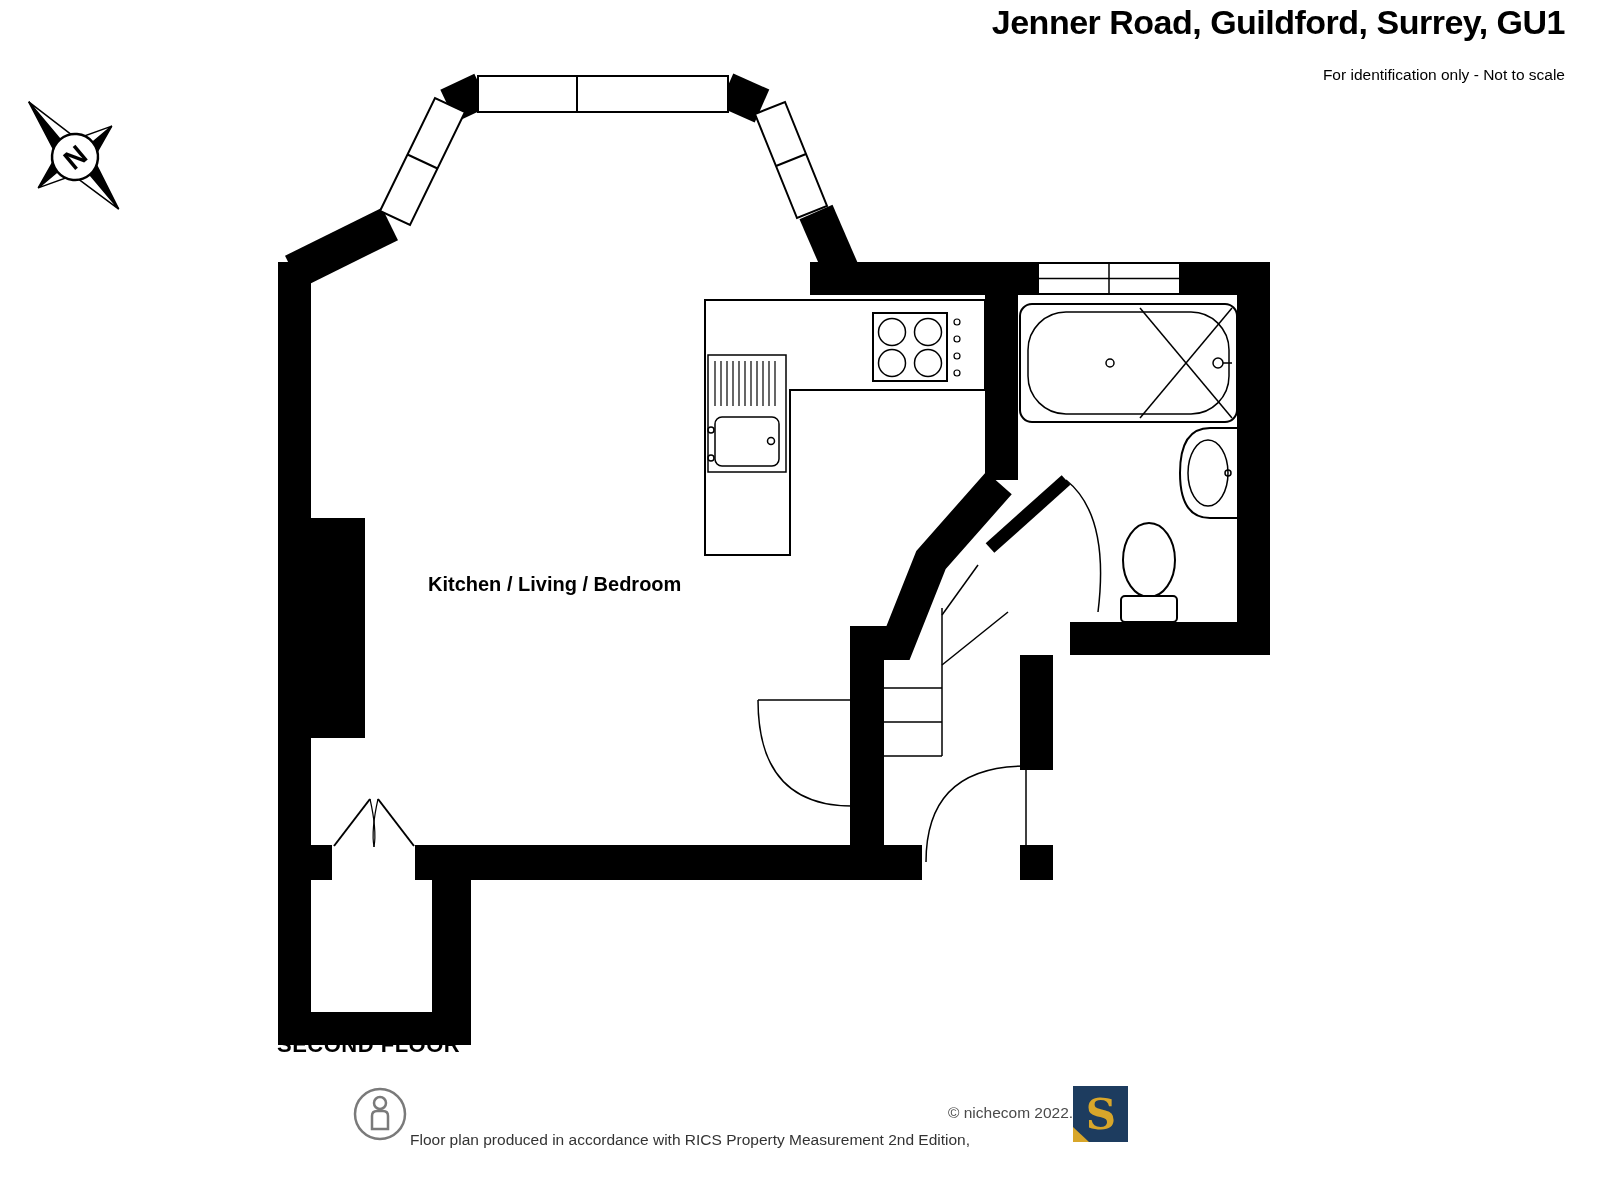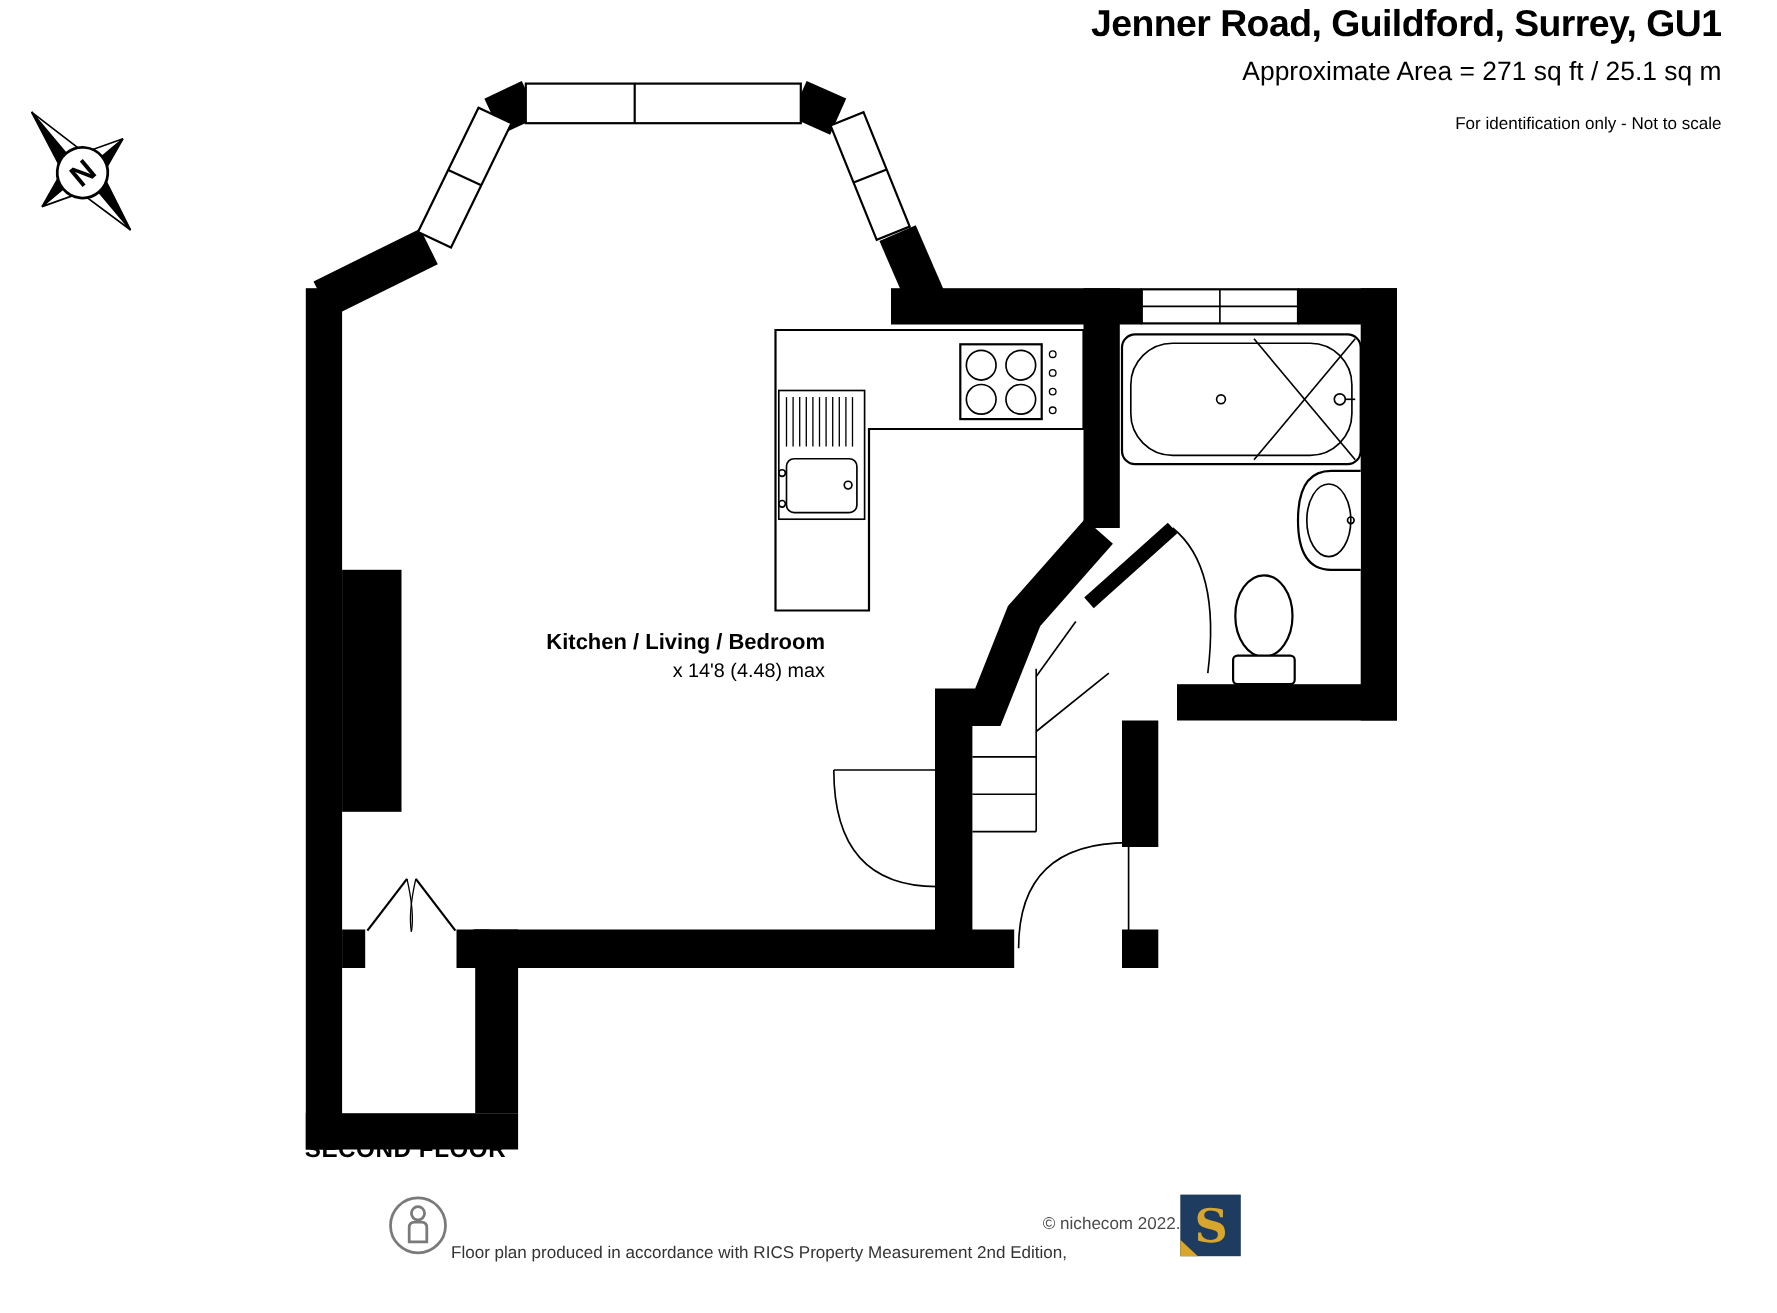--- a/index.html
+++ b/index.html
@@ -7,21 +7,21 @@
     width:1615px;height:1194px;position:relative;overflow:hidden;
     font-family:"Liberation Sans",sans-serif;color:#000;
   }
   .abs{position:absolute;}
   
   .header{top:2px;right:50px;text-align:right;}
   .title{font-size:34px;font-weight:700;letter-spacing:-0.5px;line-height:40px;margin-left:36px;}
   .area{font-size:24px;margin-top:10px;line-height:28px;}
   .note{font-size:15.5px;margin-top:24px;line-height:18px;}
   
-  .room-label{left:428px;top:572px;width:322px;text-align:right;}
+  .room-label{left:428px;top:572px;width:322px;text-align:left;}
   .room-name{font-size:20px;font-weight:700;line-height:25px;}
   .room-dim{font-size:18px;line-height:24px;}
   
   .floor-label{left:277px;top:1032px;font-size:22px;font-weight:700;letter-spacing:0.5px;}
   
   .footer-text{left:410px;top:1085px;font-size:15.5px;color:#333;line-height:20px;}
   .footer-line{white-space:pre;margin-top:45px;}
   .copyright{left:948px;top:1104px;font-size:15.5px;color:#4a4a4a;white-space:pre;}
   svg{position:absolute;left:0;top:0;}
 </style>
@@ -184,27 +184,25 @@
 
   <g transform="translate(1073,1086)">
     <rect width="55" height="56" fill="#1d3c5f"></rect>
     <polygon points="0,56 0,41 16,56" fill="#d8a62a"></polygon>
     <text x="28" y="43" text-anchor="middle" font-size="42" font-weight="bold" font-family="DejaVu Serif, serif" fill="#d8a62a">S</text>
   </g>
 </svg>
 
 <div class="abs header">
   <div class="title">Jenner Road, Guildford, Surrey, GU1</div>
-  <div class="area">Approximate Area = 271 sq ft / 25.1 sq m</div>
   <div class="note">For identification only - Not to scale</div>
 </div>
 
 <div class="abs room-label">
   <div class="room-name">Kitchen / Living / Bedroom</div>
-  <div class="room-dim">x 14'8 (4.48) max</div>
 </div>
 
 <div class="abs floor-label">SECOND FLOOR</div>
 
 <div class="abs footer-text">
   <div class="footer-line">Floor plan produced in accordance with RICS Property Measurement 2nd Edition,</div>
   <div class="footer-line">Incorporating International Property Measurement Standards (IPMS2 Residential).</div>
 </div>
 
 <div class="abs copyright">© nichecom 2022.</div>

